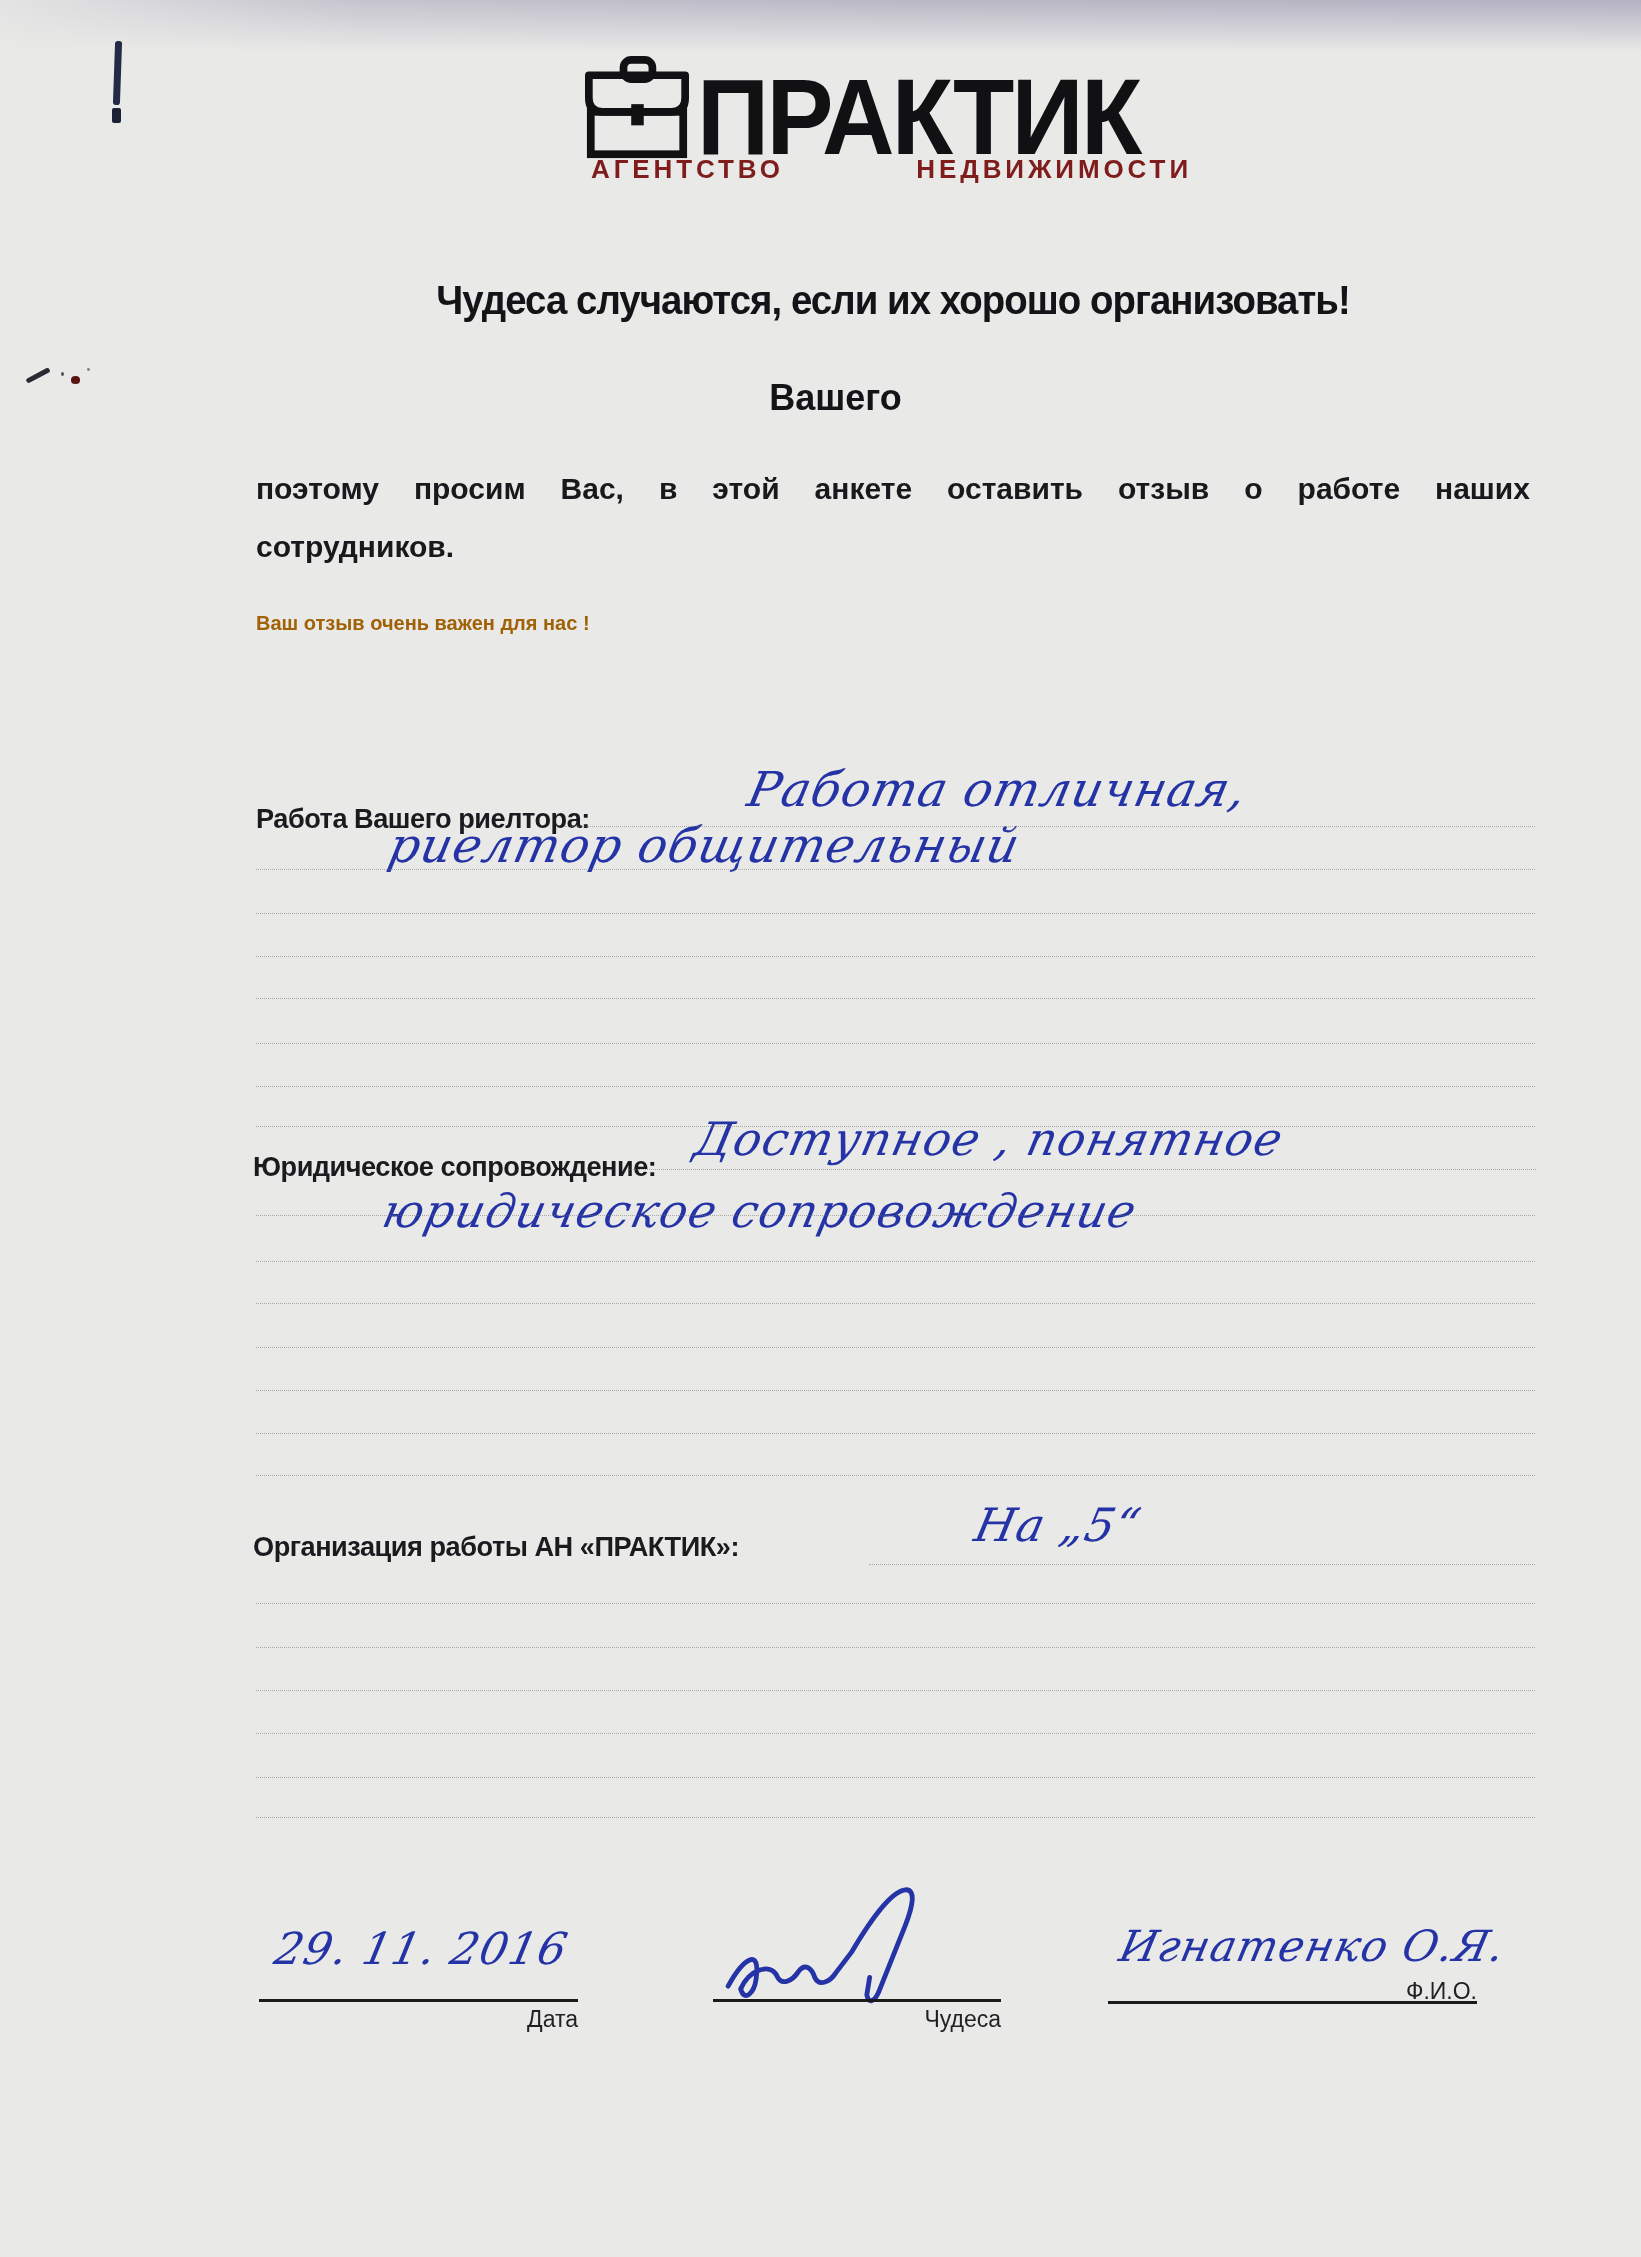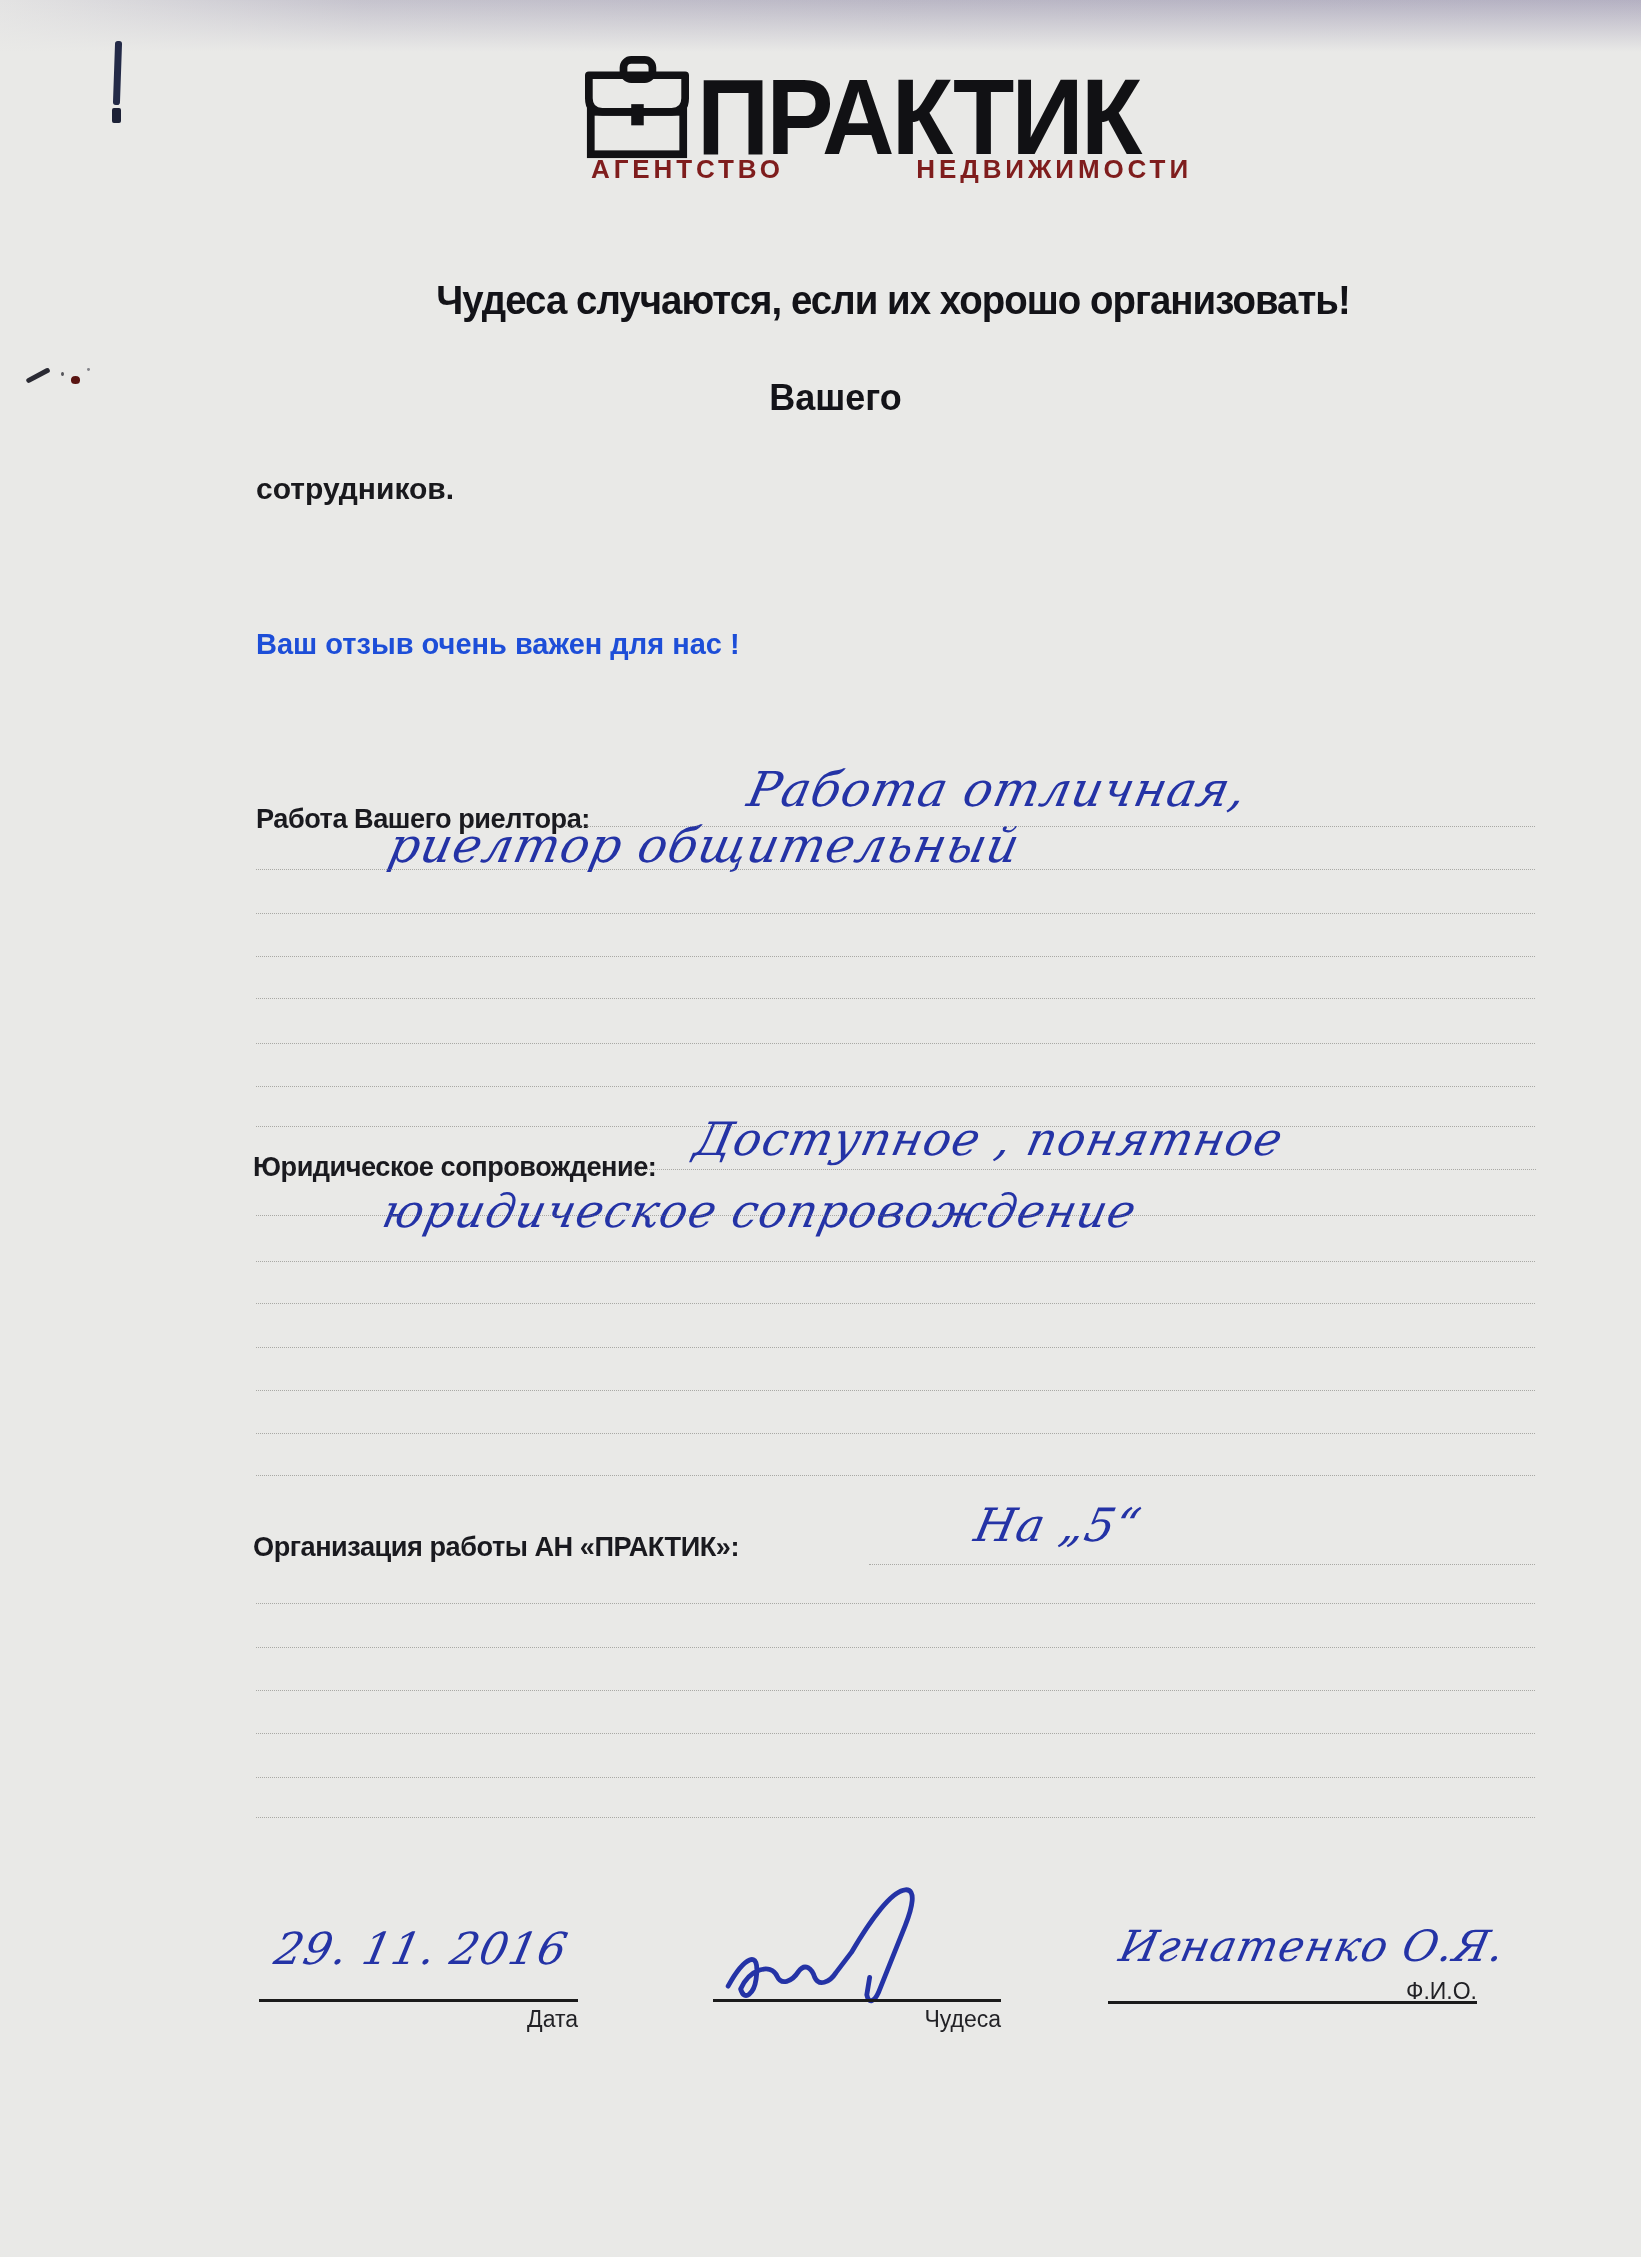--- a/index.html
+++ b/index.html
@@ -44,21 +44,21 @@
     position:absolute;left:256px;top:278px;width:1274px;text-align:center;
     font-size:40px;font-weight:bold;letter-spacing:-1px;color:#131318;
     transform:scaleX(0.96);transform-origin:center top;white-space:nowrap;
   }
   .form-title{
     position:absolute;left:256px;top:377px;width:1159px;text-align:center;
     font-size:36px;font-weight:bold;color:#131318;
   }
   .intro{position:absolute;left:256px;top:460px;width:1274px;font-size:30px;font-weight:bold;line-height:58px;color:#19191d;}
   .intro .jline{text-align:justify;text-align-last:justify;}
-  .note{position:absolute;left:256px;top:628px;font-size:29px;font-weight:bold;color:#1d4ed8;}
+  .note{position:absolute;left:256px;top:612px;font-size:20px;font-weight:bold;color:#a16207;}
   .field-label{position:absolute;font-size:28px;font-weight:bold;letter-spacing:-0.5px;color:#1a1a1f;transform:scaleX(0.97);transform-origin:left top;white-space:nowrap;}
 
   
   .hw{
     position:absolute;font-family:"DejaVu Serif",serif;font-style:italic;
     color:#2433a6;transform:skewX(-12deg);transform-origin:left bottom;
     white-space:nowrap;letter-spacing:1px;
   }
   
   .dotline{position:absolute;height:0;border-top:1.9px dotted rgba(116,116,112,0.55);}
@@ -88,20 +88,21 @@
     <rect x="12" y="58" width="96" height="44" fill="none" stroke="#111114" stroke-width="8"></rect>
     <rect x="54" y="50" width="13" height="22" fill="#111114"></rect>
   </svg>
   <div class="brand">ПРАКТИК</div>
   <div class="brand-sub">АГЕНТСТВО НЕДВИЖИМОСТИ</div>
 
   <div class="slogan">Чудеса случаются, если их хорошо организовать!</div>
   <div class="form-title">Вашего</div>
 
   <div class="intro">
+    <div class="jline">поэтому просим Вас, в этой анкете оставить  отзыв о работе наших</div>
     <div>сотрудников.</div>
   </div>
   <div class="note">Ваш отзыв очень важен для нас !</div>
 
   <div class="field-label" style="left:256px;top:803px;">Работа Вашего риелтора:</div>
   <div class="hw" style="left:743px;top:761px;font-size:48px;">Работа отличная,</div>
   <div class="hw" style="left:384px;top:817px;font-size:48px;">риелтор общительный</div>
 
   <div class="field-label" style="left:253px;top:1151px;">Юридическое сопровождение:</div>
   <div class="hw" style="left:690px;top:1112px;font-size:46px;">Доступное , понятное</div>

